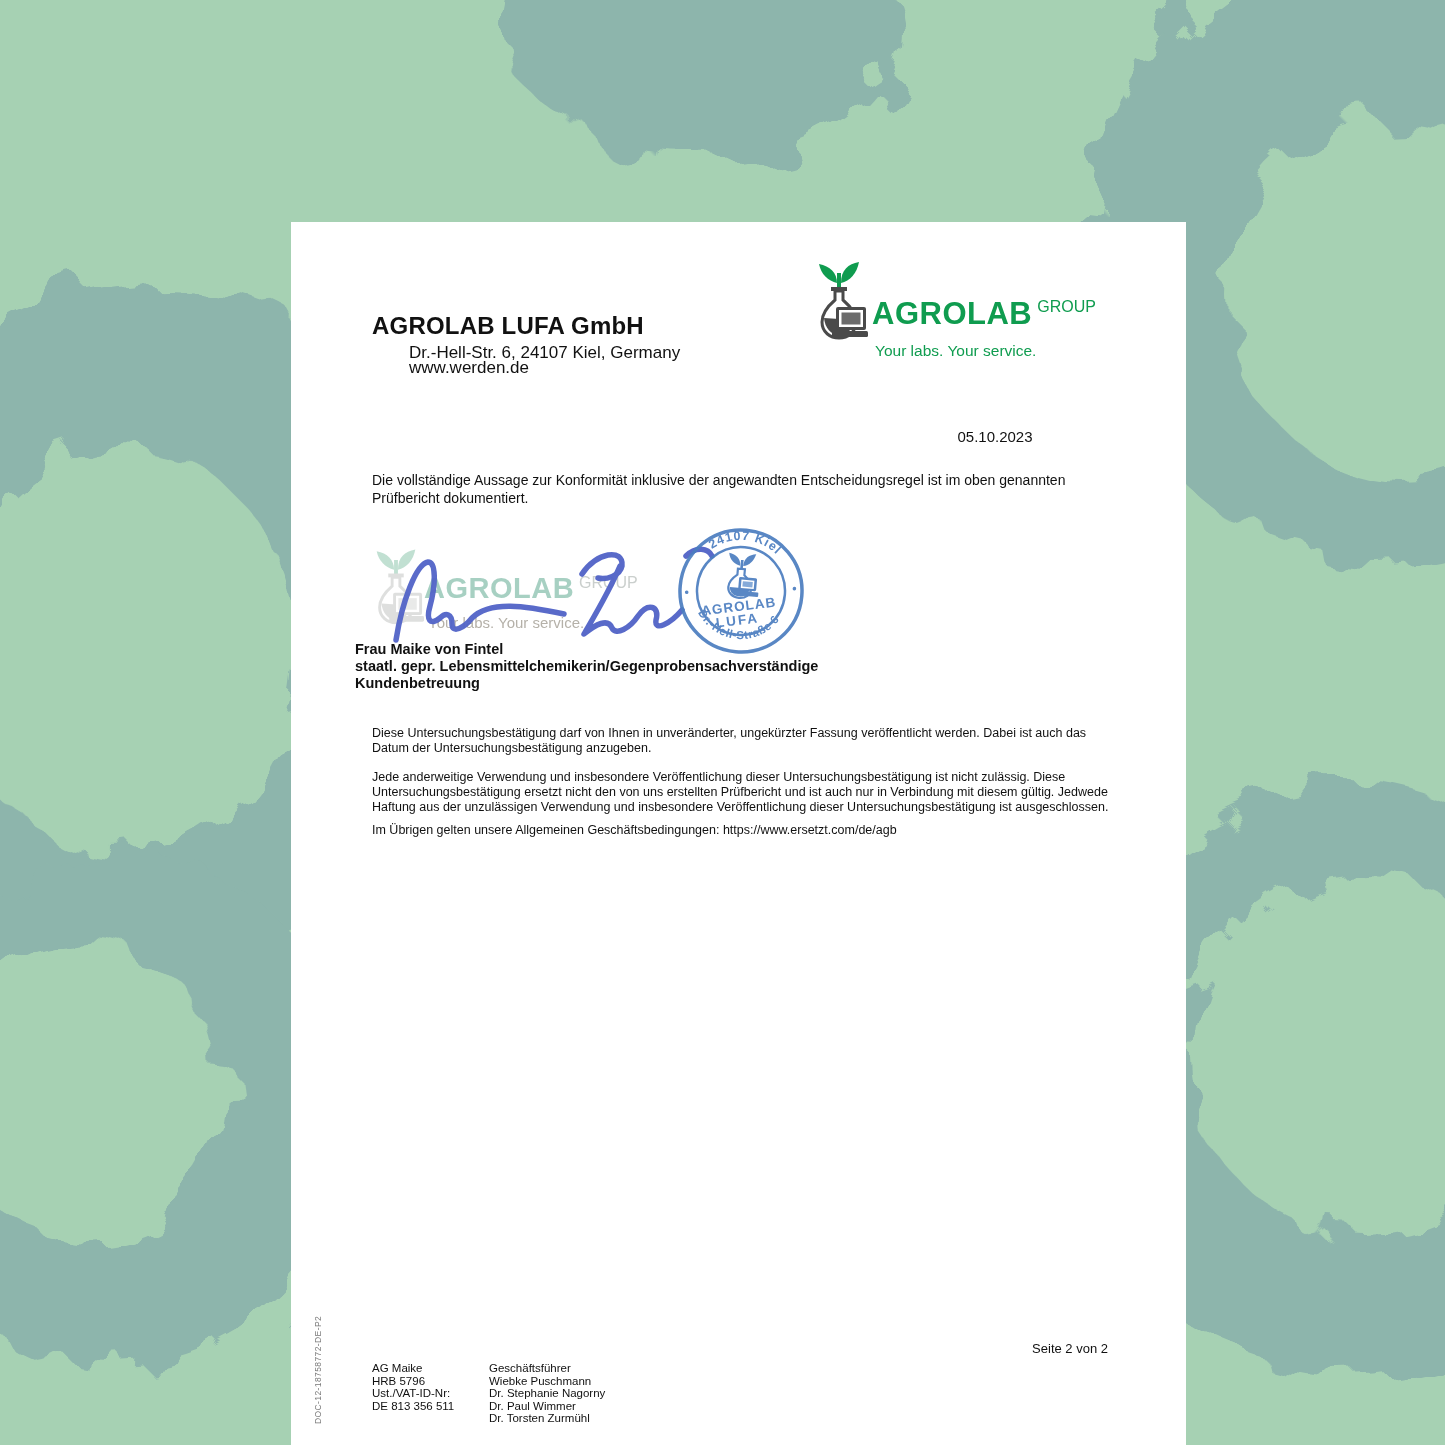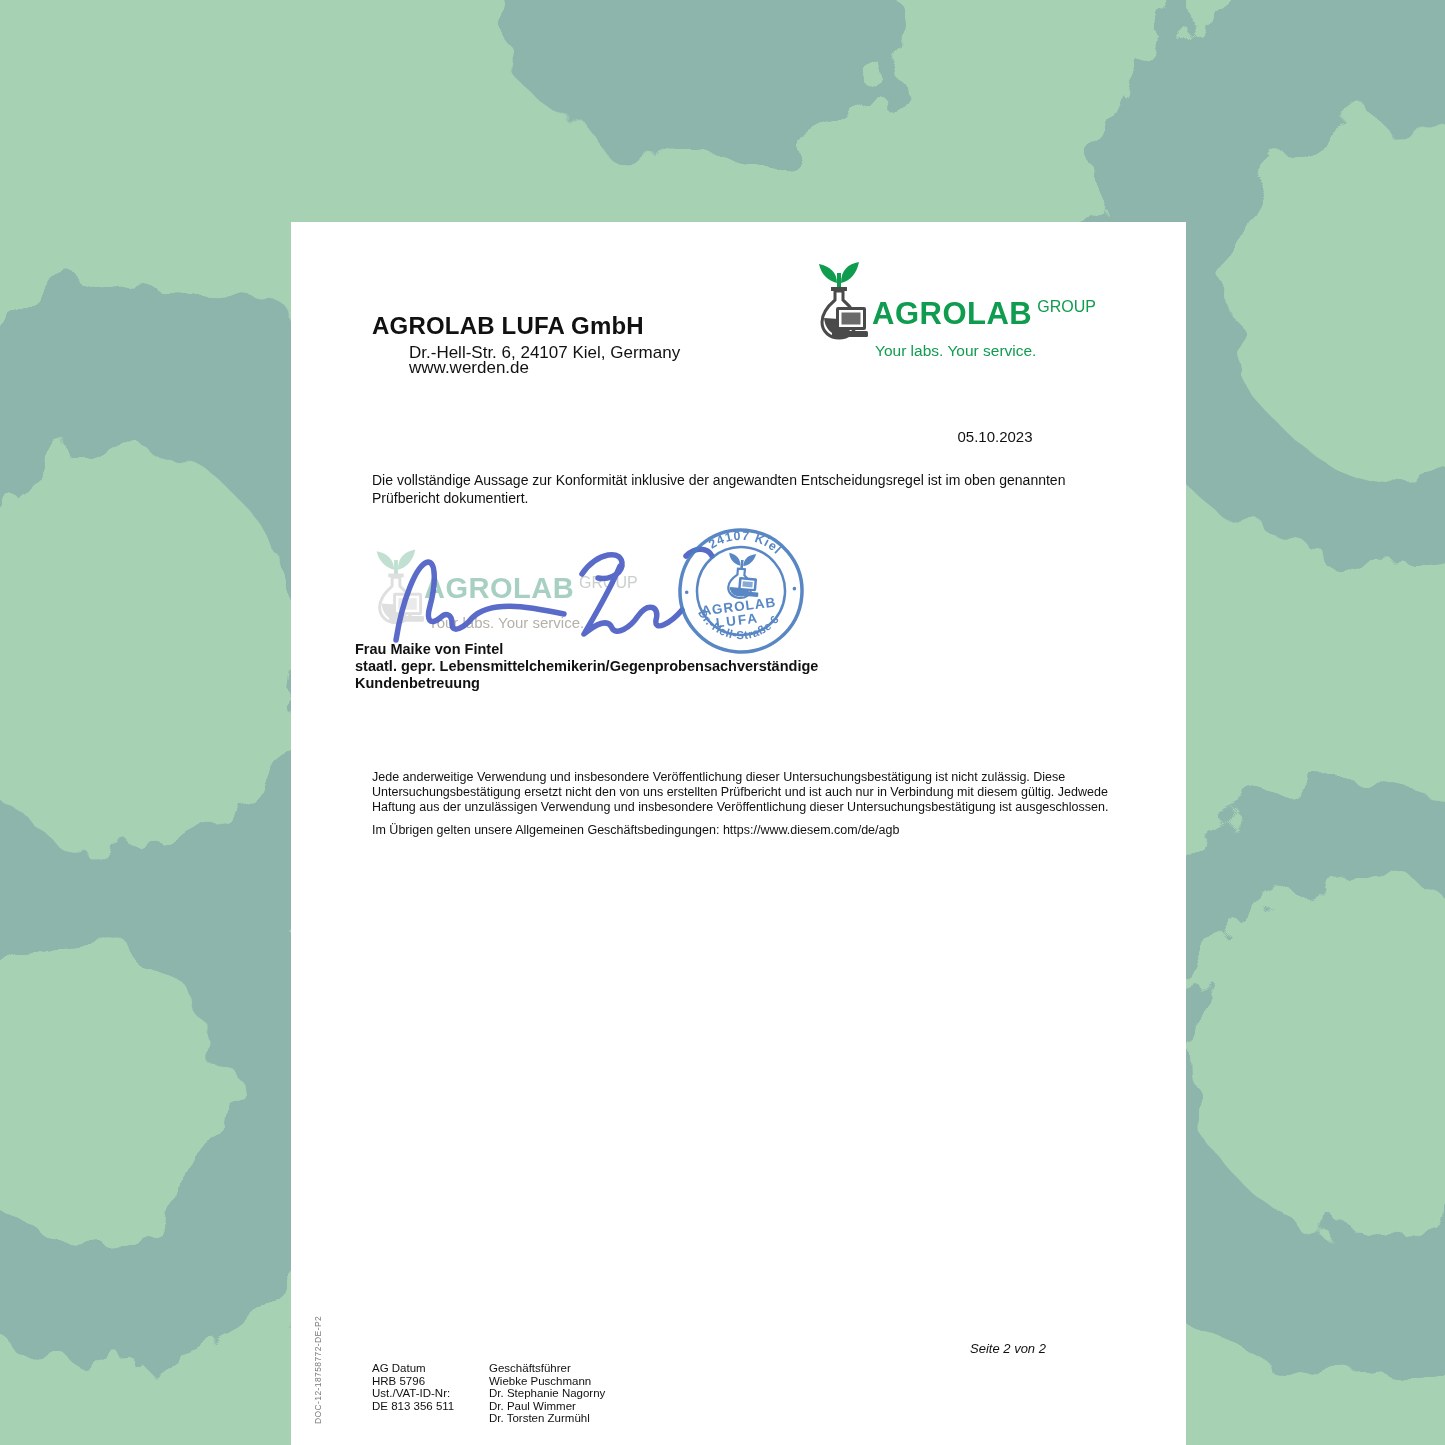--- a/index.html
+++ b/index.html
@@ -28,21 +28,21 @@
   .sig{left:95px;top:300px;}
   .stamp{left:384px;top:303px;opacity:.92;}
   .signer{left:64px;top:419px;font-size:14.5px;font-weight:bold;line-height:17px;}
   
   .para{left:81px;top:0;width:748px;font-size:12.5px;line-height:15px;}
   .p1{top:504px;} .p2{top:548px;} .p3{top:601px;}
   .terms-link{color:inherit;text-decoration:none;}
   
   .docid{left:22px;top:1086px;height:116px;writing-mode:vertical-rl;transform:rotate(180deg);
     font-size:8.5px;color:#7a7a7a;letter-spacing:.4px;}
-  .seite{left:617px;top:1119px;width:200px;text-align:center;font-size:13px;font-style:italic;}
+  .seite{left:617px;top:1119px;width:200px;text-align:right;font-size:13px;}
   .footer{left:81px;top:1140px;font-size:11.5px;line-height:12.5px;display:flex;}
   .fcol1{width:117px;}
   .fcol2{}
 </style>
 </head>
 <body>
 
 <svg class="bg" width="1445" height="1445" viewBox="0 0 1445 1445">
   <defs>
     <filter id="rough1" x="-45%" y="-45%" width="190%" height="190%">
@@ -173,30 +173,31 @@
       <text x="66" y="100" font-size="13.5" font-weight="bold" fill="#4b7dc0" text-anchor="middle" letter-spacing="2" transform="rotate(-12 66 100)">LUFA</text>
     </g>
   </svg>
 
   <div class="abs signer">
     <div>Frau Maike von Fintel</div>
     <div>staatl. gepr. Lebensmittelchemikerin/Gegenprobensachverständige</div>
     <div>Kundenbetreuung</div>
   </div>
 
+  <div class="abs para p1">Diese Untersuchungsbestätigung darf von Ihnen in unveränderter, ungekürzter Fassung veröffentlicht werden. Dabei ist auch das Datum der Untersuchungsbestätigung anzugeben.</div>
   <div class="abs para p2">Jede anderweitige Verwendung und insbesondere Veröffentlichung dieser Untersuchungsbestätigung ist nicht zulässig. Diese Untersuchungsbestätigung ersetzt nicht den von uns erstellten Prüfbericht und ist auch nur in Verbindung mit diesem gültig. Jedwede Haftung aus der unzulässigen Verwendung und insbesondere Veröffentlichung dieser Untersuchungsbestätigung ist ausgeschlossen.</div>
-  <div class="abs para p3"><span>Im Übrigen gelten unsere Allgemeinen Geschäftsbedingungen: </span><span class="terms-link">https://www.diesem.com/de/agb</span></div>
+  <div class="abs para p3"><span>Im Übrigen gelten unsere Allgemeinen Geschäftsbedingungen: </span><span class="terms-link">https://www.ersetzt.com/de/agb</span></div>
 
   <div class="abs docid">DOC-12-18758772-DE-P2</div>
 
   <div class="abs seite">Seite 2 von 2</div>
 
   <div class="abs footer">
     <div class="fcol1">
-      <div>AG Datum</div>
+      <div>AG Maike</div>
       <div>HRB 5796</div>
       <div>Ust./VAT-ID-Nr:</div>
       <div>DE 813 356 511</div>
     </div>
     <div class="fcol2">
       <div>Geschäftsführer</div>
       <div>Wiebke Puschmann</div>
       <div>Dr. Stephanie Nagorny</div>
       <div>Dr. Paul Wimmer</div>
       <div>Dr. Torsten Zurmühl</div>

